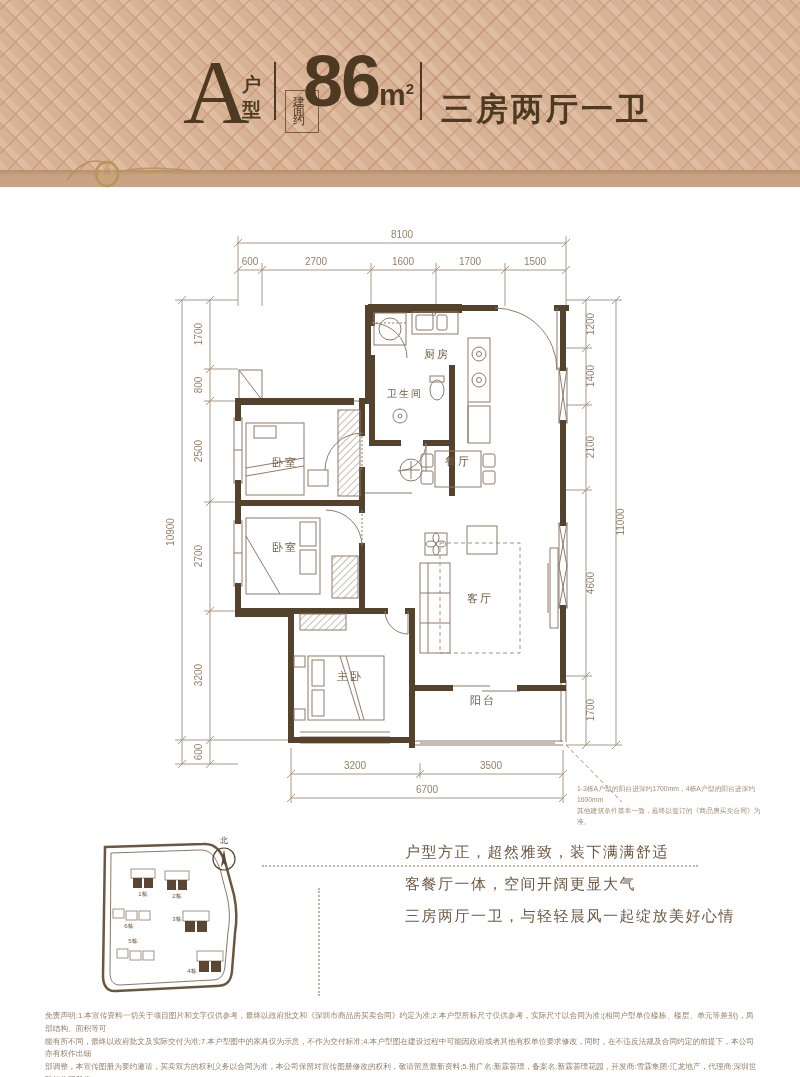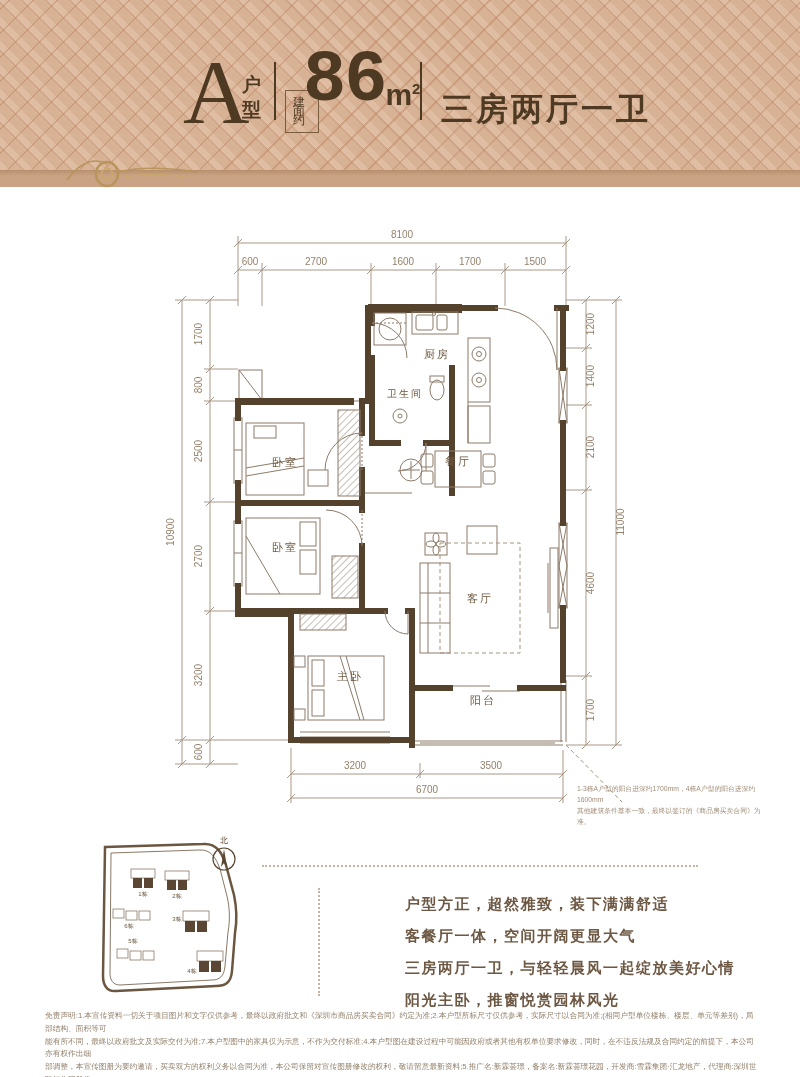--- a/index.html
+++ b/index.html
@@ -15,21 +15,21 @@
   .hdr-strip{position:absolute;left:0;top:170px;width:800px;height:17px;
     background:linear-gradient(#b78f6e,#c9a383 35%,#c9a383);}
   .t-A{position:absolute;left:183px;top:50px;font-family:"Liberation Serif",serif;
     font-size:92px;line-height:84px;font-weight:400;}
   .t-huxing{position:absolute;left:242px;top:72px;font-size:19px;line-height:25px;
     font-weight:700;width:20px;}
   .t-div{position:absolute;top:62px;width:2px;height:58px;background:#4e3a22;}
   .t-prefix{position:absolute;left:285px;top:90px;font-size:12px;line-height:9px;width:18px;
     color:#4e3a22;border:0.5px solid #7a5c3e;padding:7px;}
   .t-areawrap{position:absolute;left:303px;top:46px;display:flex;align-items:flex-end;}
-  .t-area{font-size:72px;line-height:70px;font-weight:700;letter-spacing:-2px;font-family:Liberation Mono, monospace;}
+  .t-area{font-size:72px;line-height:70px;font-weight:700;letter-spacing:-2px;}
   .t-unit{font-size:30px;line-height:42px;font-weight:700;}
   .t-unit sup{font-size:15px;}
   .t-layout{position:absolute;left:441px;top:88px;font-size:32px;font-weight:700;letter-spacing:3px;}
   .brand{position:absolute;left:55px;top:150px;}
 
   
   .plan{position:absolute;left:150px;top:218px;}
   .siteplan{position:absolute;left:85px;top:833px;}
   svg text{font-family:"Liberation Sans", sans-serif;}
   .roomlabel{font-size:11px;fill:#6e5940;letter-spacing:2px;}
@@ -39,21 +39,21 @@
   .dimline{stroke:#a08d79;stroke-width:.9;fill:none;}
   .darkfill{fill:#55422d;stroke:none;}
   .dashed{stroke:#a5927e;stroke-width:1;fill:none;stroke-dasharray:4 3;}
 
   
   .dot-h{position:absolute;left:262px;top:865px;width:436px;height:0;border-top:2px dotted #c7b5a2;}
   .dot-v{position:absolute;left:318px;top:888px;height:108px;width:0;border-left:2px dotted #c7b5a2;}
 
   
   .note{position:absolute;left:577px;top:783px;width:195px;font-size:6.8px;line-height:11px;color:#a28d77;}
-  .mkt{position:absolute;left:405px;top:895px;font-size:15px;font-weight:700;color:#6d5844;letter-spacing:1.5px;}
+  .mkt{position:absolute;left:405px;top:843px;font-size:15px;font-weight:400;color:#6d5844;letter-spacing:1.5px;}
   .mkt div{margin-bottom:13px;}
   .fine{position:absolute;left:45px;top:1010px;width:716px;font-size:7.7px;line-height:12.8px;color:#93806b;}
 </style>
 </head>
 <body>
 
 <div class="hdr">
   <span class="t-A">A</span>
   <span class="t-huxing"><span>户</span><br><span>型</span></span>
   <div class="t-div" style="left:274px"></div>
@@ -415,21 +415,20 @@
 </svg>
 </div>
 
 <div class="dot-h"></div>
 <div class="dot-v"></div>
 
 <div class="mkt">
   <div>户型方正，超然雅致，装下满满舒适</div>
   <div>客餐厅一体，空间开阔更显大气</div>
   <div>三房两厅一卫，与轻轻晨风一起绽放美好心情</div>
-  <div>阳光主卧，推窗悦赏园林风光</div>
 </div>
 
 <div class="fine">
   <span style="display:block">免责声明:1.本宣传资料一切关于项目图片和文字仅供参考，最终以政府批文和《深圳市商品房买卖合同》约定为准;2.本户型所标尺寸仅供参考，实际尺寸以合同为准;(相同户型单位楼栋、楼层、单元等差别)，局部结构、面积等可</span>
   <span style="display:block">能有所不同，最终以政府批文及实际交付为准;7.本户型图中的家具仅为示意，不作为交付标准;4.本户型图在建设过程中可能因政府或者其他有权单位要求修改，同时，在不违反法规及合同约定的前提下，本公司亦有权作出细</span>
   <span style="display:block">部调整，本宣传图册为要约邀请，买卖双方的权利义务以合同为准，本公司保留对宣传图册修改的权利，敬请留意最新资料;5.推广名:新霖荟璟，备案名:新霖荟璟花园，开发商:雪霖集团·汇龙地产，代理商:深圳世联行集团股份</span>
 
 </div>
 
 </body></html>

